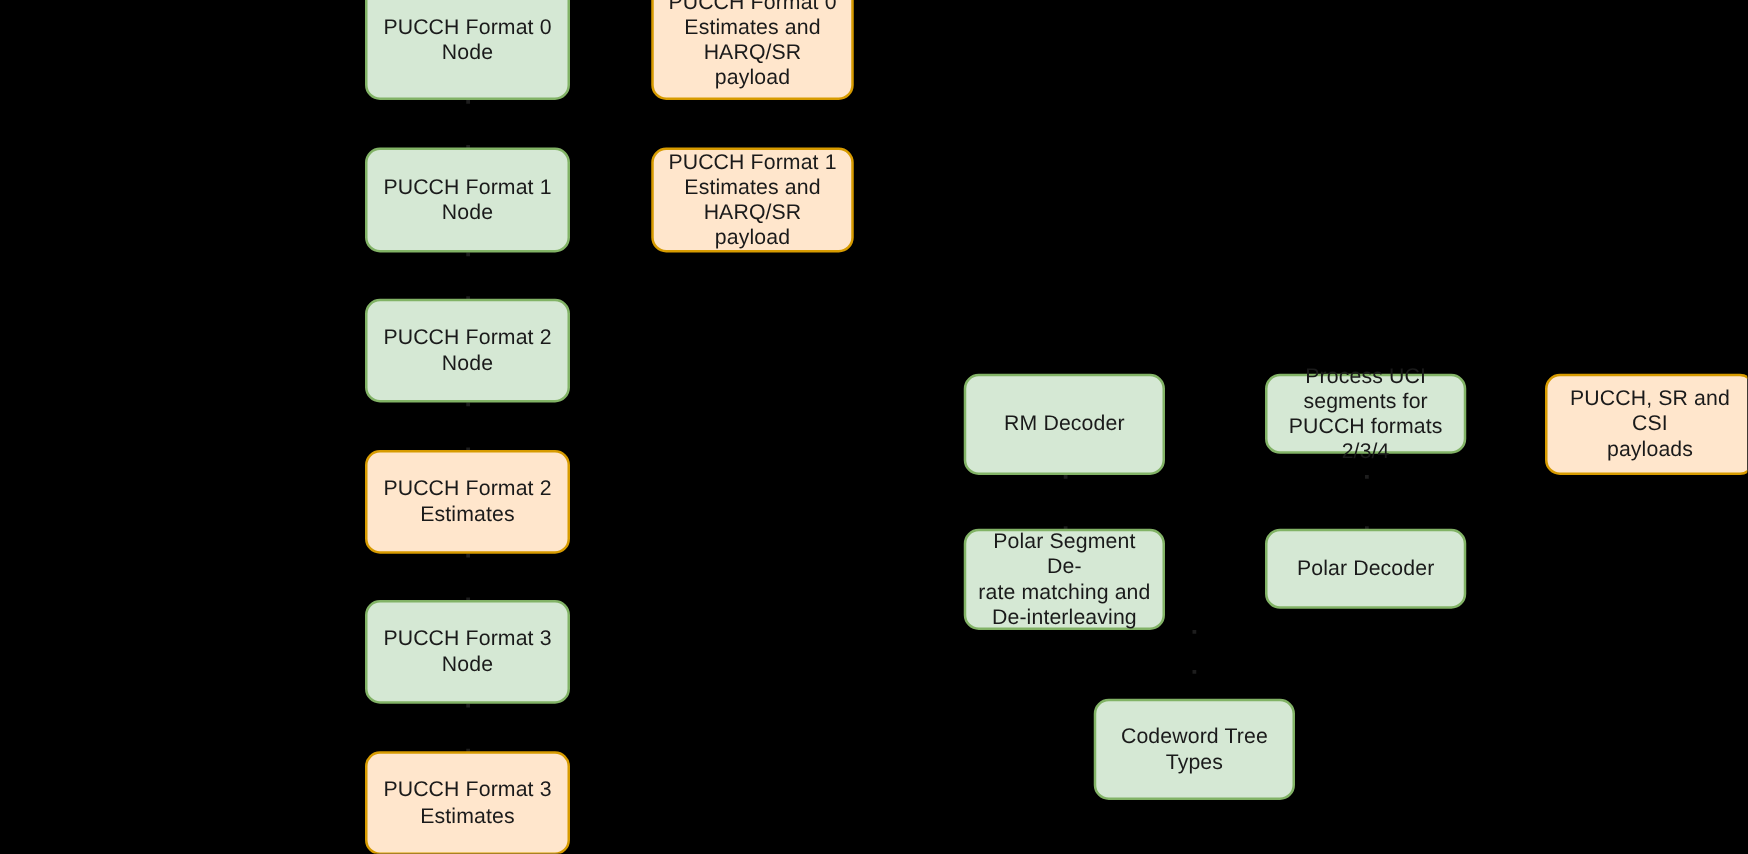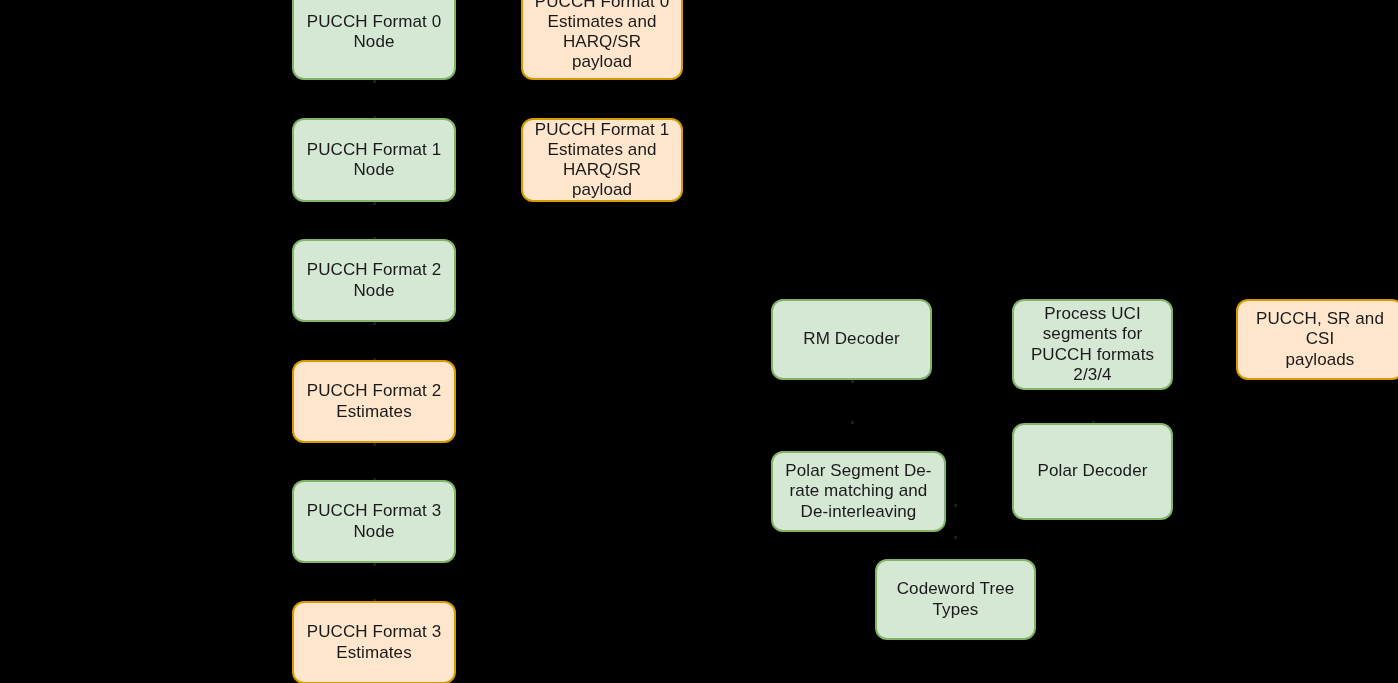--- a/index.html
+++ b/index.html
@@ -102,35 +102,35 @@
       <span class="label">PUCCH Format 3
 Node</span>
     </div>
     <div class="node orange" style="left: 292px; top: 601px; width: 164px; height: 83px;">
       <span class="label">PUCCH Format 3
 Estimates</span>
     </div>
     <div class="node green" style="left: 771px; top: 299px; width: 161px; height: 81px;">
       <span class="label">RM Decoder</span>
     </div>
-    <div class="node green" style="left: 1012px; top: 299px; width: 161px; height: 91px; justify-content: flex-end;">
+    <div class="node green" style="left: 1012px; top: 299px; width: 161px; height: 64px; justify-content: flex-end;">
       <span class="label">Process UCI
 segments for
 PUCCH formats
 2/3/4</span>
     </div>
     <div class="node orange" style="left: 1236px; top: 299px; width: 168px; height: 81px;">
       <span class="label">PUCCH, SR and CSI
 payloads</span>
     </div>
-    <div class="node green" style="left: 771px; top: 423px; width: 175px; height: 81px; margin-top: 28px;">
+    <div class="node green" style="left: 771px; top: 423px; width: 161px; height: 81px;">
       <span class="label">Polar Segment De-
 rate matching and
 De-interleaving</span>
     </div>
-    <div class="node green" style="left: 1012px; top: 423px; width: 161px; height: 97px; text-align: center;">
+    <div class="node green" style="left: 1012px; top: 423px; width: 161px; height: 64px; text-align: center;">
       <span class="label">Polar Decoder</span>
     </div>
     <div class="node green" style="left: 875px; top: 538px; width: 161px; height: 81px; margin-top: 21px;">
       <span class="label">Codeword Tree
 Types</span>
     </div>
   </div>
 
 </body></html>

